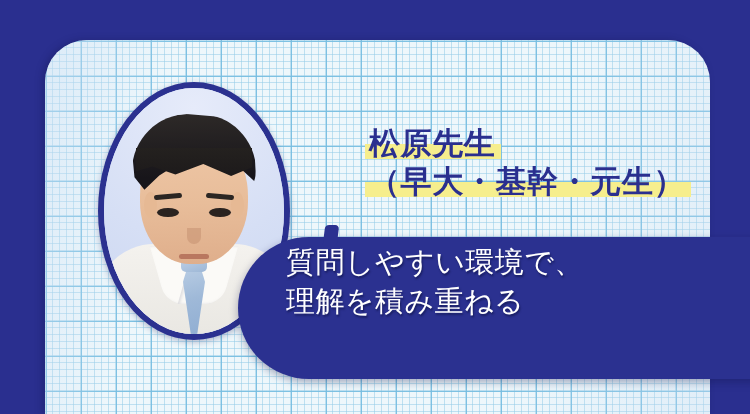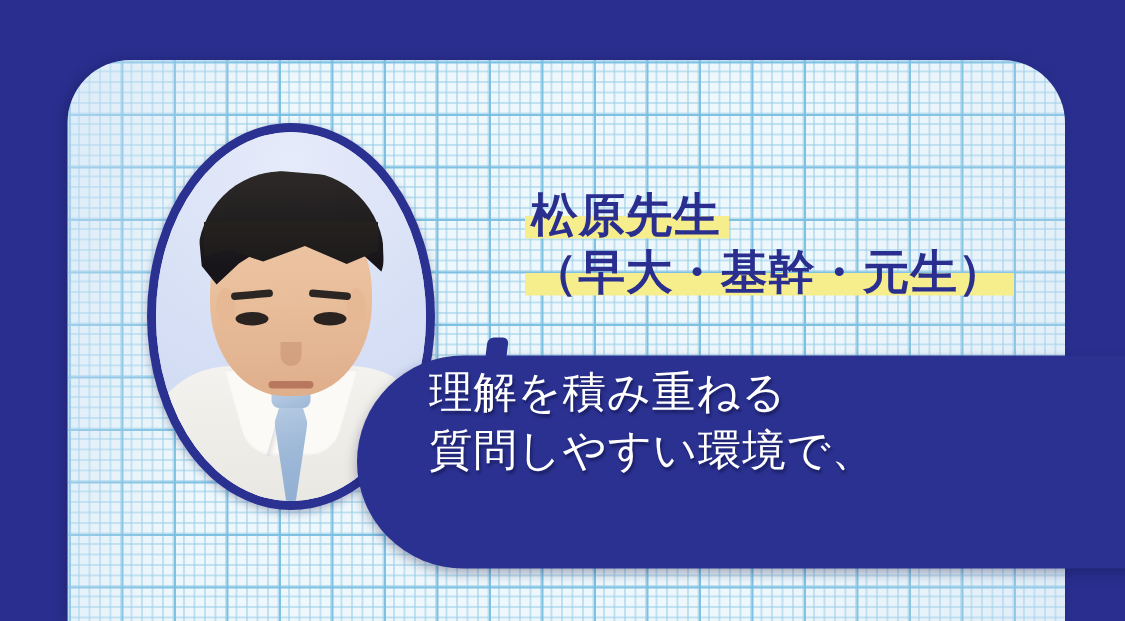--- a/index.html
+++ b/index.html
@@ -139,21 +139,21 @@
   }
   .p-mouth{
     position:absolute;left:50%;top:166px;transform:translateX(-50%);
     width:30px;height:5px;border-radius:4px;
     background:#b9775f;
   }
 
   
   #name-block{
     position:absolute;
-    left:354px;top:126px;
+    left:369px;top:126px;
     z-index:6;
   }
   .name-line{
     position:relative;
     display:inline-block;
     color:#2a2f8f;
     font-weight:bold;
     letter-spacing:.02em;
     white-space:nowrap;
     line-height:1.16;
@@ -235,18 +235,18 @@
     </div>
     <div id="name-sub" class="name-line">
       <span class="hl"></span>
       <span>（早大・基幹・元生）</span>
     </div>
   </div>
 
   <div id="bubble">
     <div id="bubble-tail"></div>
     <div id="bubble-text">
+      <div>質問しやすい環境で、</div>
       <div>理解を積み重ねる</div>
-      <div>質問しやすい環境で、</div>
     </div>
   </div>
 
 </div>
 
 </body></html>

